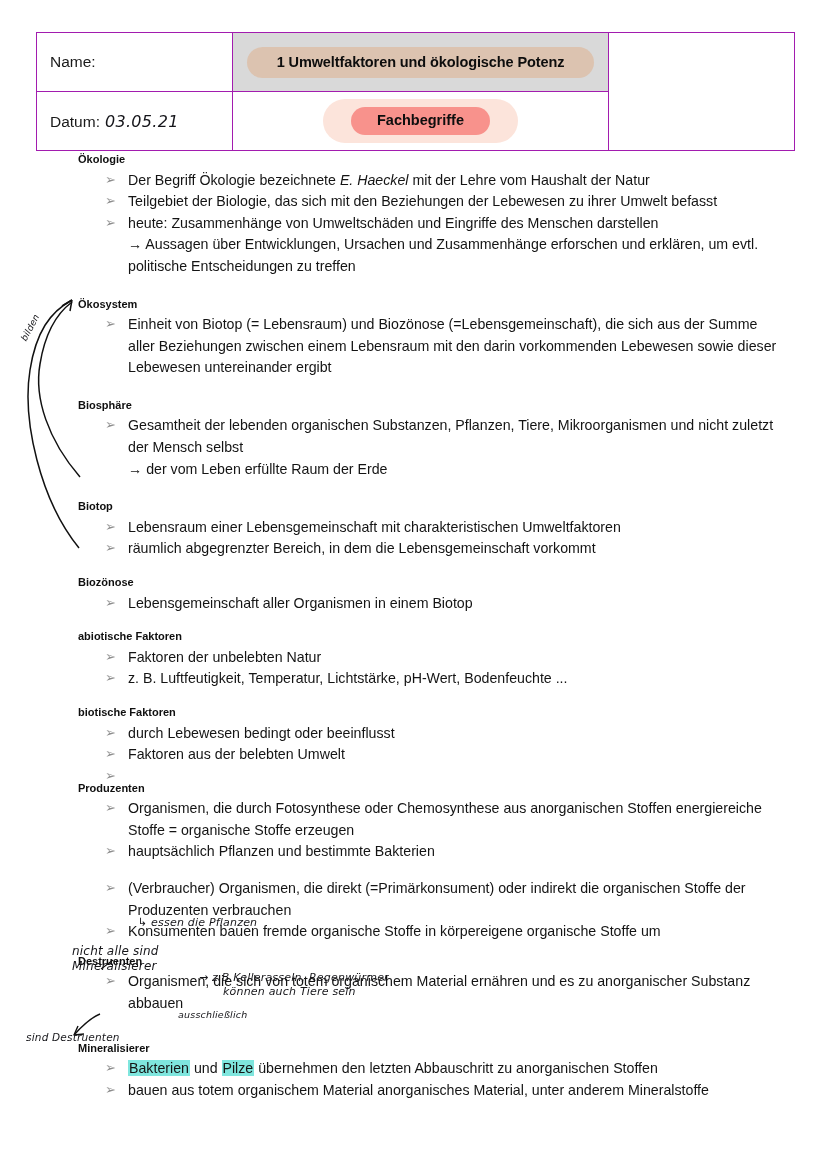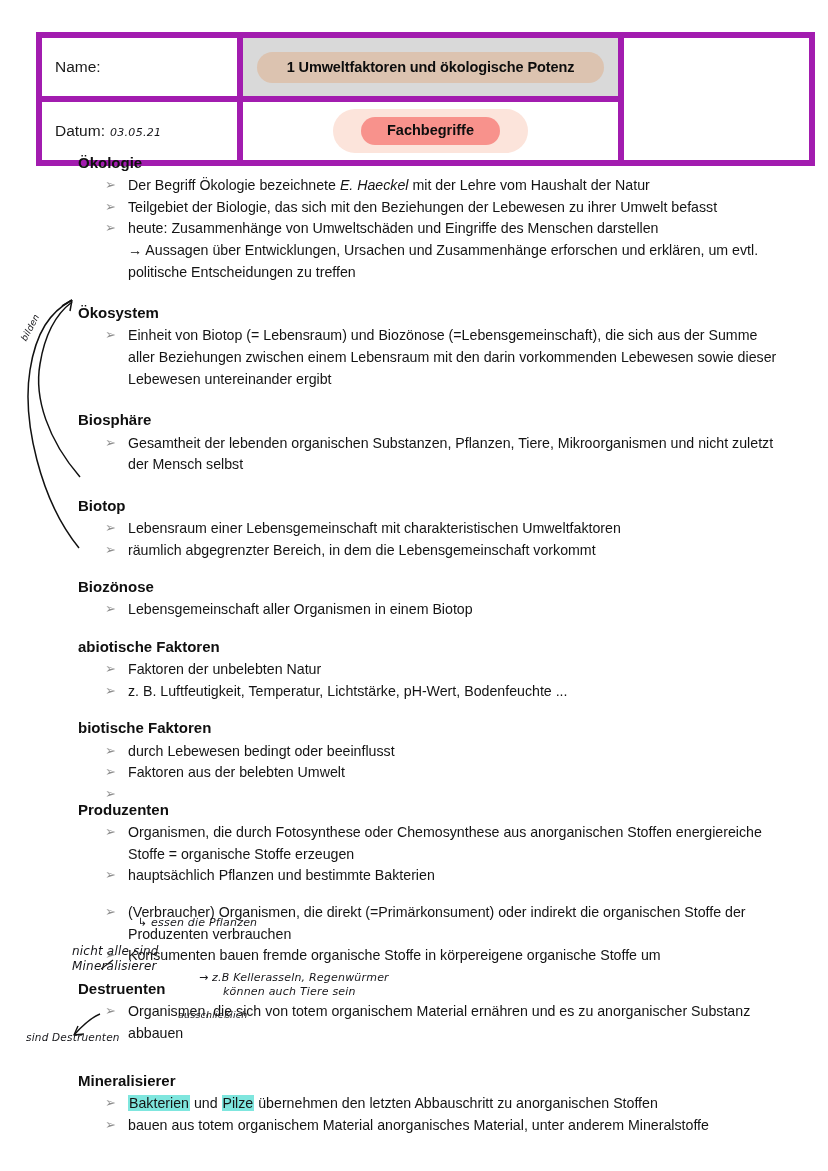--- a/index.html
+++ b/index.html
@@ -19,21 +19,21 @@
   
   .header-table {
     position: absolute;
     left: 36px;
     top: 32px;
     width: 742px;
     border-collapse: collapse;
     table-layout: fixed;
   }
   .header-table td {
-    border: 6px solid #a21caf;
+    border: 1px solid #a21caf;
     padding: 0;
     vertical-align: middle;
   }
   .cell-name, .cell-datum {
     width: 182px;
     height: 58px;
     padding-left: 13px !important;
     font-size: 15.5px;
     color: #1a1a1a;
   }
@@ -51,21 +51,21 @@
     margin-left: 7px;
   }
   .cell-right {
     width: 185px;
     background: #ffffff;
   }
   .name-label { display: inline-block; }
   .datum-label { display: inline-block; }
   .datum-hand {
     font-family: "DejaVu Sans", sans-serif;
-    font-size: 11px;
+    font-size: 16px;
     font-style: italic;
     letter-spacing: 0.3px;
     margin-left: 5px;
     color: #15151a;
   }
 
   .title-pill {
     display: inline-block;
     background: #dcc3b0;
     border-radius: 26px;
@@ -94,21 +94,21 @@
 
   
   .content {
     position: absolute;
     left: 78px;
     top: 152px;
     width: 700px;
   }
   .section { margin-bottom: 2px; }
   .sec-head {
-    font-size: 15px;
+    font-size: 11px;
     font-weight: bold;
     color: #0f0f0f;
     margin: 0 0 2px 0;
     line-height: 1.42;
   }
   .gap-sm { height: 9px; }
   .gap-md { height: 13px; }
   .gap-lg { height: 17px; }
 
   ul.bullets {
@@ -257,20 +257,21 @@
     </ul>
   </div>
 
   <div class="gap-lg"></div>
 
   <div class="section">
     <div class="sec-head">Biosphäre</div>
     <ul class="bullets">
       <li>
         <span class="bull">➢</span><span>Gesamtheit der lebenden organischen Substanzen, Pflanzen, Tiere, Mikroorganismen und nicht zuletzt der Mensch selbst</span>
+        <span class="sub-arrow">→ der vom Leben erfüllte Raum der Erde</span>
       </li>
     </ul>
   </div>
 
   <div class="gap-lg"></div>
 
   <div class="section">
     <div class="sec-head">Biotop</div>
     <ul class="bullets">
       <li>

